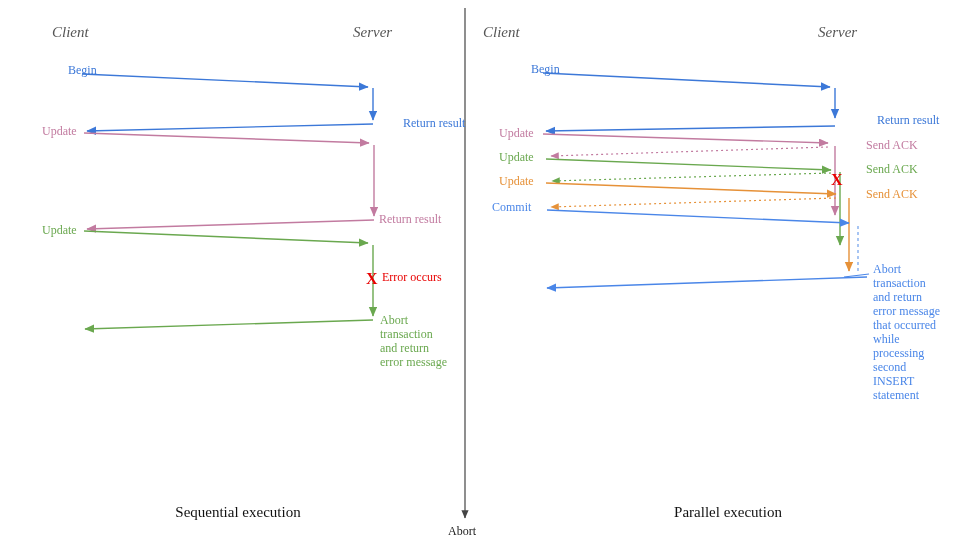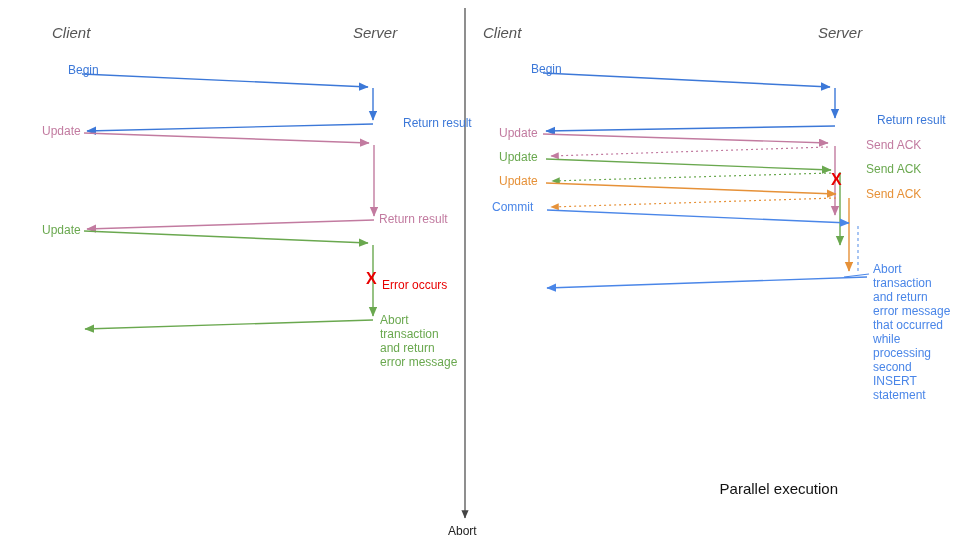--- a/index.html
+++ b/index.html
@@ -1,19 +1,19 @@
 <!DOCTYPE html>
 <html><head>
 <meta charset="utf-8">
 <style>
   html,body{margin:0;padding:0;background:#ffffff;}
   #stage{
     position:relative;width:960px;height:540px;overflow:hidden;
     background:#ffffff;
-    font-family:Liberation Sans, sans-serif;
+    font-family:Liberation Serif, serif;
     border-radius:8px;
   }
   .lbl{position:absolute;font-size:12px;line-height:14px;white-space:nowrap;}
   .multiline{white-space:pre-line;}
   .hdr{position:absolute;font-size:15px;font-style:italic;color:#555555;}
   .caption{position:absolute;font-size:15px;color:#111111;text-align:center;width:220px;}
   .xmark{position:absolute;font-size:16px;font-weight:bold;color:#E80000;line-height:16px;}
   .c-blue{color:#3C78D8;margin-left:24px;}
   .c-blue2{color:#4A86E8;}
   .c-pink{color:#C27BA0;}
@@ -88,25 +88,26 @@
 
   <div class="hdr" style="left:52px;top:24px;">Client</div>
   <div class="hdr" style="left:353px;top:24px;">Server</div>
 
   <div class="lbl c-blue" style="left:44px;top:63px;">Begin</div>
   <div class="lbl c-blue" style="left:379px;top:116px;">Return result</div>
   <div class="lbl c-pink" style="left:42px;top:124px;">Update</div>
   <div class="lbl c-pink" style="left:379px;top:212px;">Return result</div>
   <div class="lbl c-green" style="left:42px;top:223px;">Update</div>
   <div class="xmark" style="left:366px;top:271px;">X</div>
-  <div class="lbl c-red" style="left:382px;top:278px;">Error occurs</div>
+  <div class="lbl c-red" style="left:382px;top:270px;">Error occurs</div>
   <div class="lbl c-green multiline" style="left:380px;top:313px;">Abort
 transaction
 and return
 error message</div>
+  <div class="caption" style="left:128px;top:504px;">Sequential execution</div>
 
   <div class="hdr" style="left:483px;top:24px;">Client</div>
   <div class="hdr" style="left:818px;top:24px;">Server</div>
 
   <div class="lbl c-blue" style="left:507px;top:62px;">Begin</div>
   <div class="lbl c-blue" style="left:853px;top:113px;">Return result</div>
   <div class="lbl c-pink" style="left:499px;top:126px;">Update</div>
   <div class="lbl c-pink" style="left:866px;top:138px;">Send ACK</div>
   <div class="lbl c-green" style="left:499px;top:150px;">Update</div>
   <div class="lbl c-green" style="left:866px;top:162px;">Send ACK</div>
@@ -117,17 +118,17 @@
   <div class="lbl c-blue2 multiline" style="left:873px;top:262px;">Abort
 transaction
 and return
 error message
 that occurred
 while
 processing
 second
 INSERT
 statement</div>
-  <div class="caption" style="left:618px;top:480px;text-align:right;">Parallel execution</div>
+  <div class="caption" style="left:618px;top:504px;">Parallel execution</div>
 
   <div class="lbl c-dark" style="left:448px;top:524px;">Abort</div>
 
 </div>
 
 </body></html>

